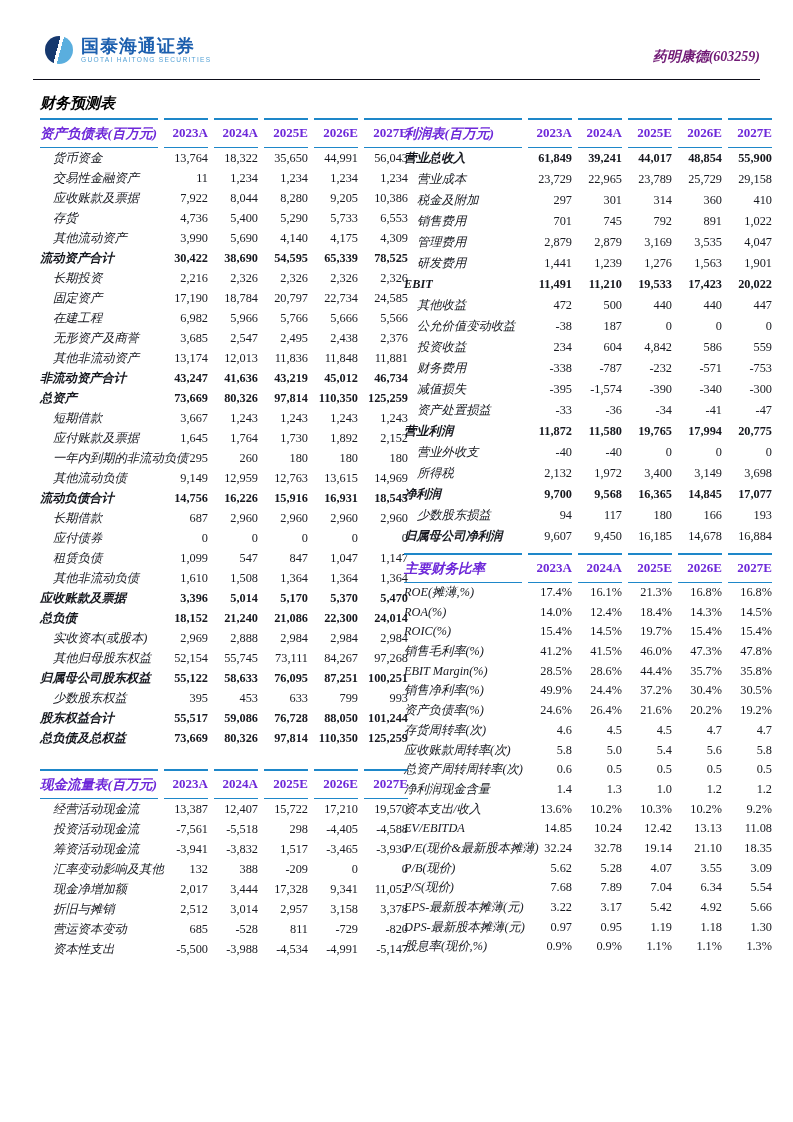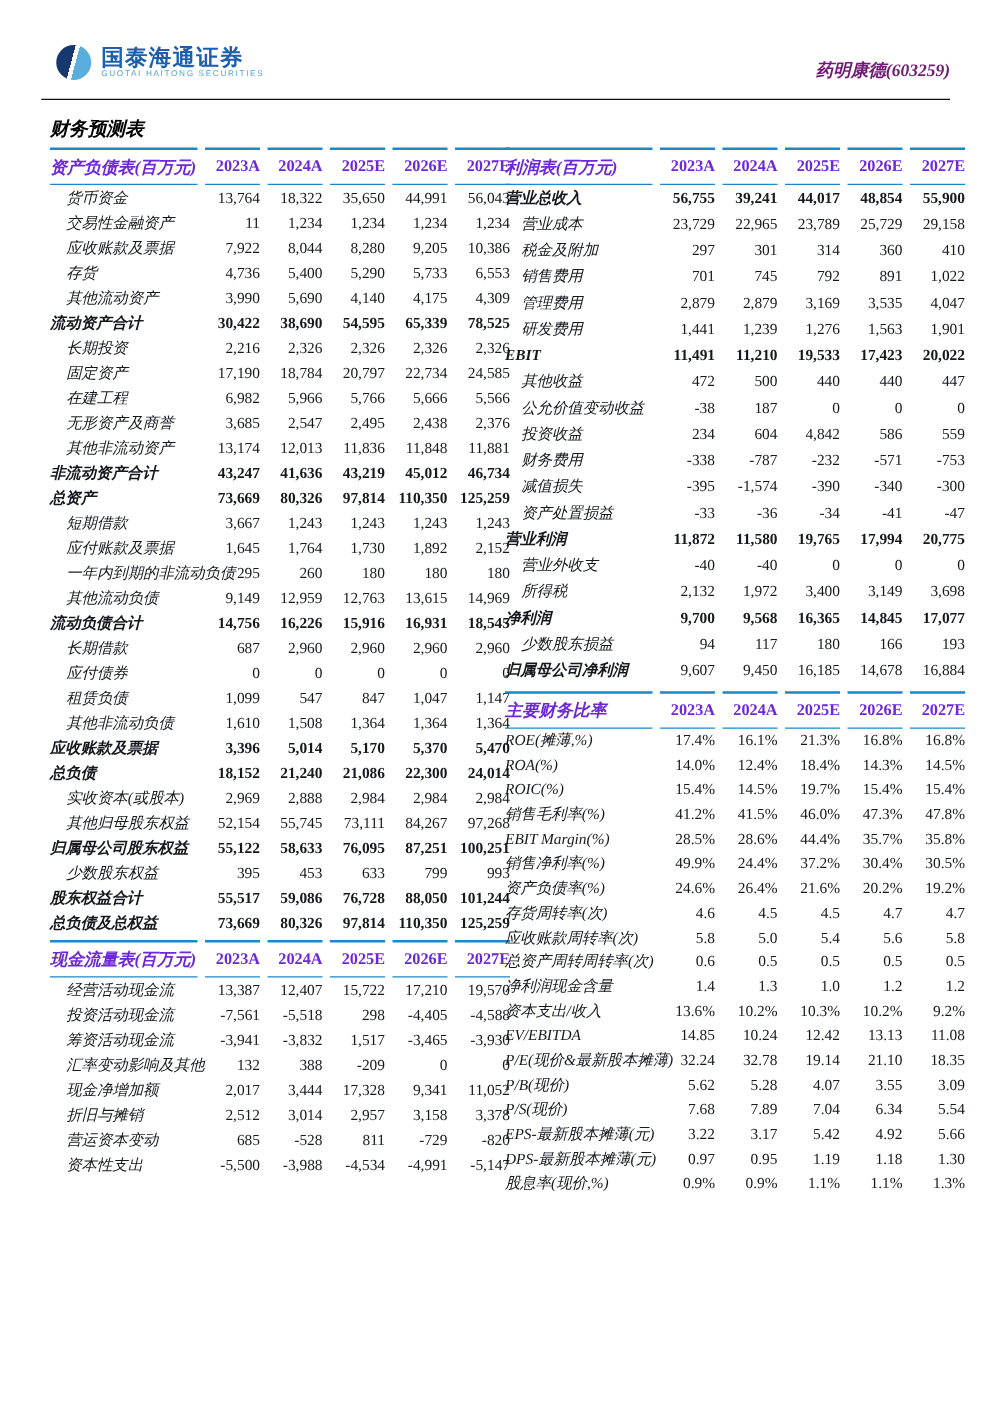--- a/index.html
+++ b/index.html
@@ -30,21 +30,21 @@
               padding:5px 0 4px;font-weight:bold;font-size:13px;color:#6d28d9;white-space:nowrap;}
   .ftable .hc.tt{font-size:13.5px;font-style:italic;}
   .ftable .dc{white-space:nowrap;font-size:12.3px;}
   .lh20 .dc{height:20px;line-height:20px;}
   .lh21 .dc{height:21px;line-height:21px;}
   .lh197 .dc{height:19.7px;line-height:19.7px;}
   .ftable .vc,.ftable .hc.yr{text-align:right;}
   .ftable .lc{text-align:left;font-style:italic;}
   .ftable .lc.ind{padding-left:13px;}
   .ftable .b{font-weight:bold;}
-  .mt8{margin-top:4px;} .mt6{margin-top:6px;}
+  .mt8{margin-top:21px;} .mt6{margin-top:6px;}
 
   
   .source-note{margin-top:15px;font-size:12.8px;font-style:italic;}
   .source-note .sl{font-weight:bold;}
   .footer{position:absolute;left:45px;top:1066px;font-size:12.5px;font-style:italic;color:#16181f;}
 </style>
 </head>
 <body>
 
 <div class="page">
@@ -312,21 +312,21 @@
 
   <div class="col right">
     <div class="ftable lh21">
         <div class="hc tt">利润表(百万元)</div>
         <div class="hc yr">2023A</div>
         <div class="hc yr">2024A</div>
         <div class="hc yr">2025E</div>
         <div class="hc yr">2026E</div>
         <div class="hc yr">2027E</div>
         <div class="dc lc b">营业总收入</div>
-        <div class="dc vc b">56,755</div>
+        <div class="dc vc b">61,849</div>
         <div class="dc vc b">39,241</div>
         <div class="dc vc b">44,017</div>
         <div class="dc vc b">48,854</div>
         <div class="dc vc b">55,900</div>
         <div class="dc lc ind">营业成本</div>
         <div class="dc vc">23,729</div>
         <div class="dc vc">22,965</div>
         <div class="dc vc">23,789</div>
         <div class="dc vc">25,729</div>
         <div class="dc vc">29,158</div>

